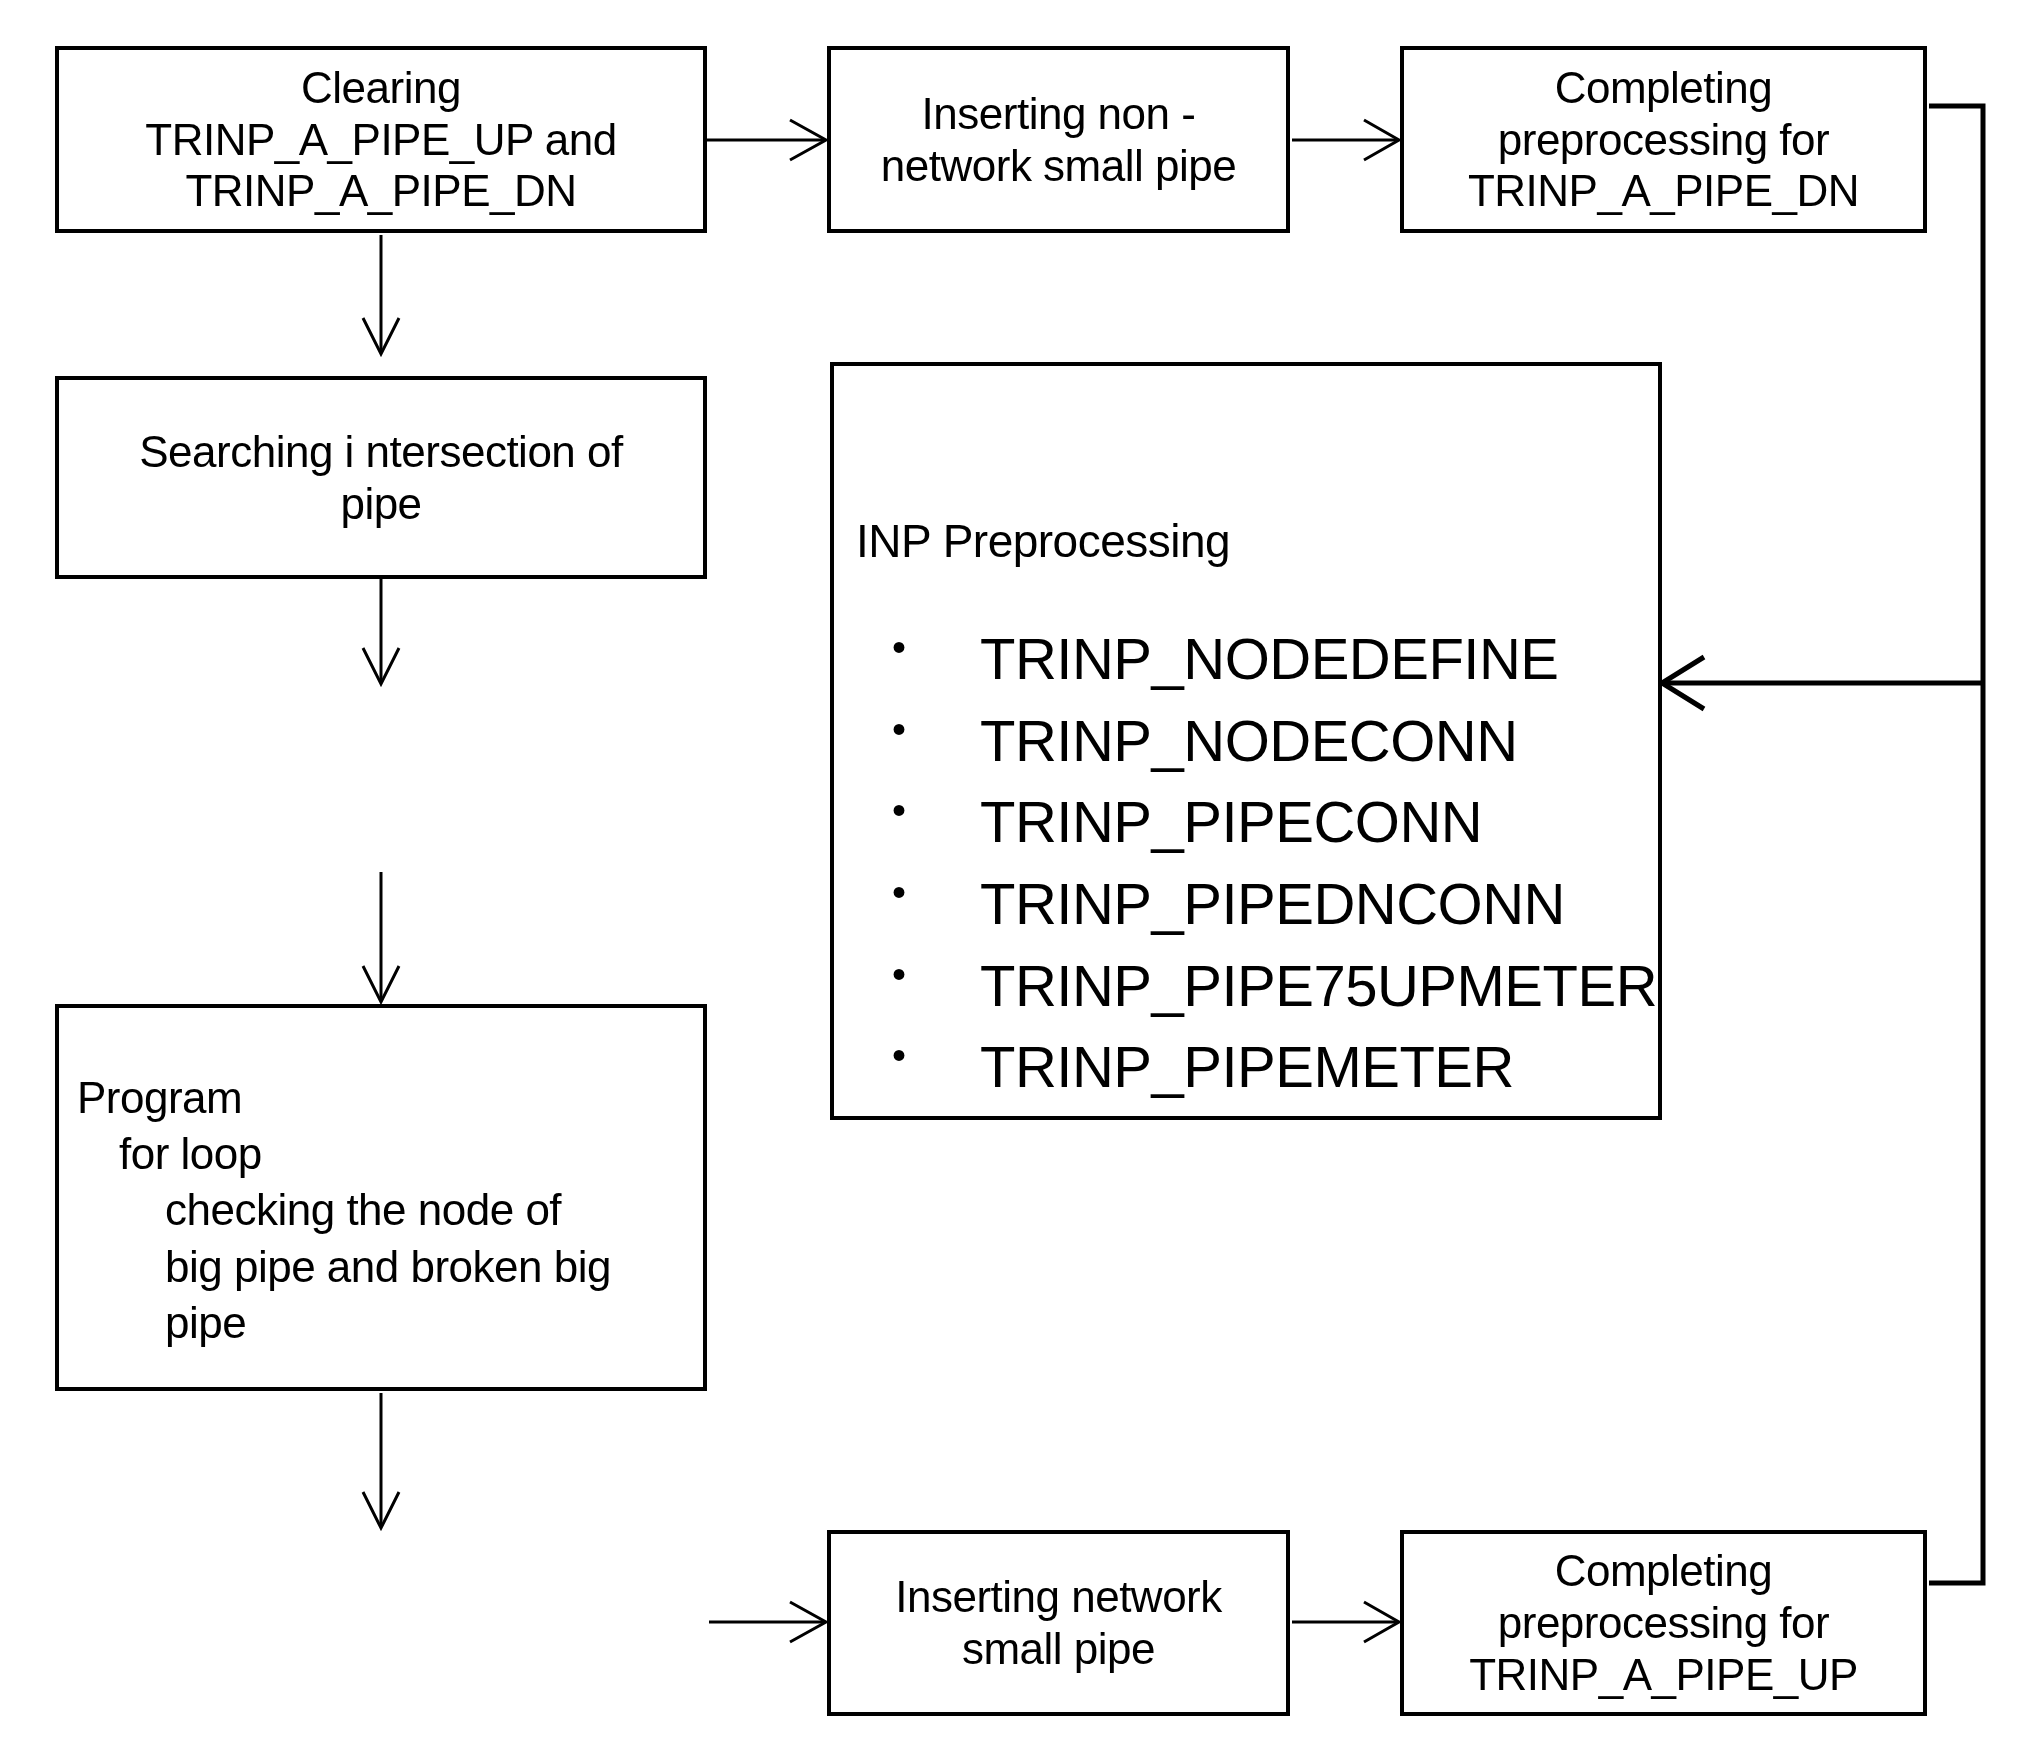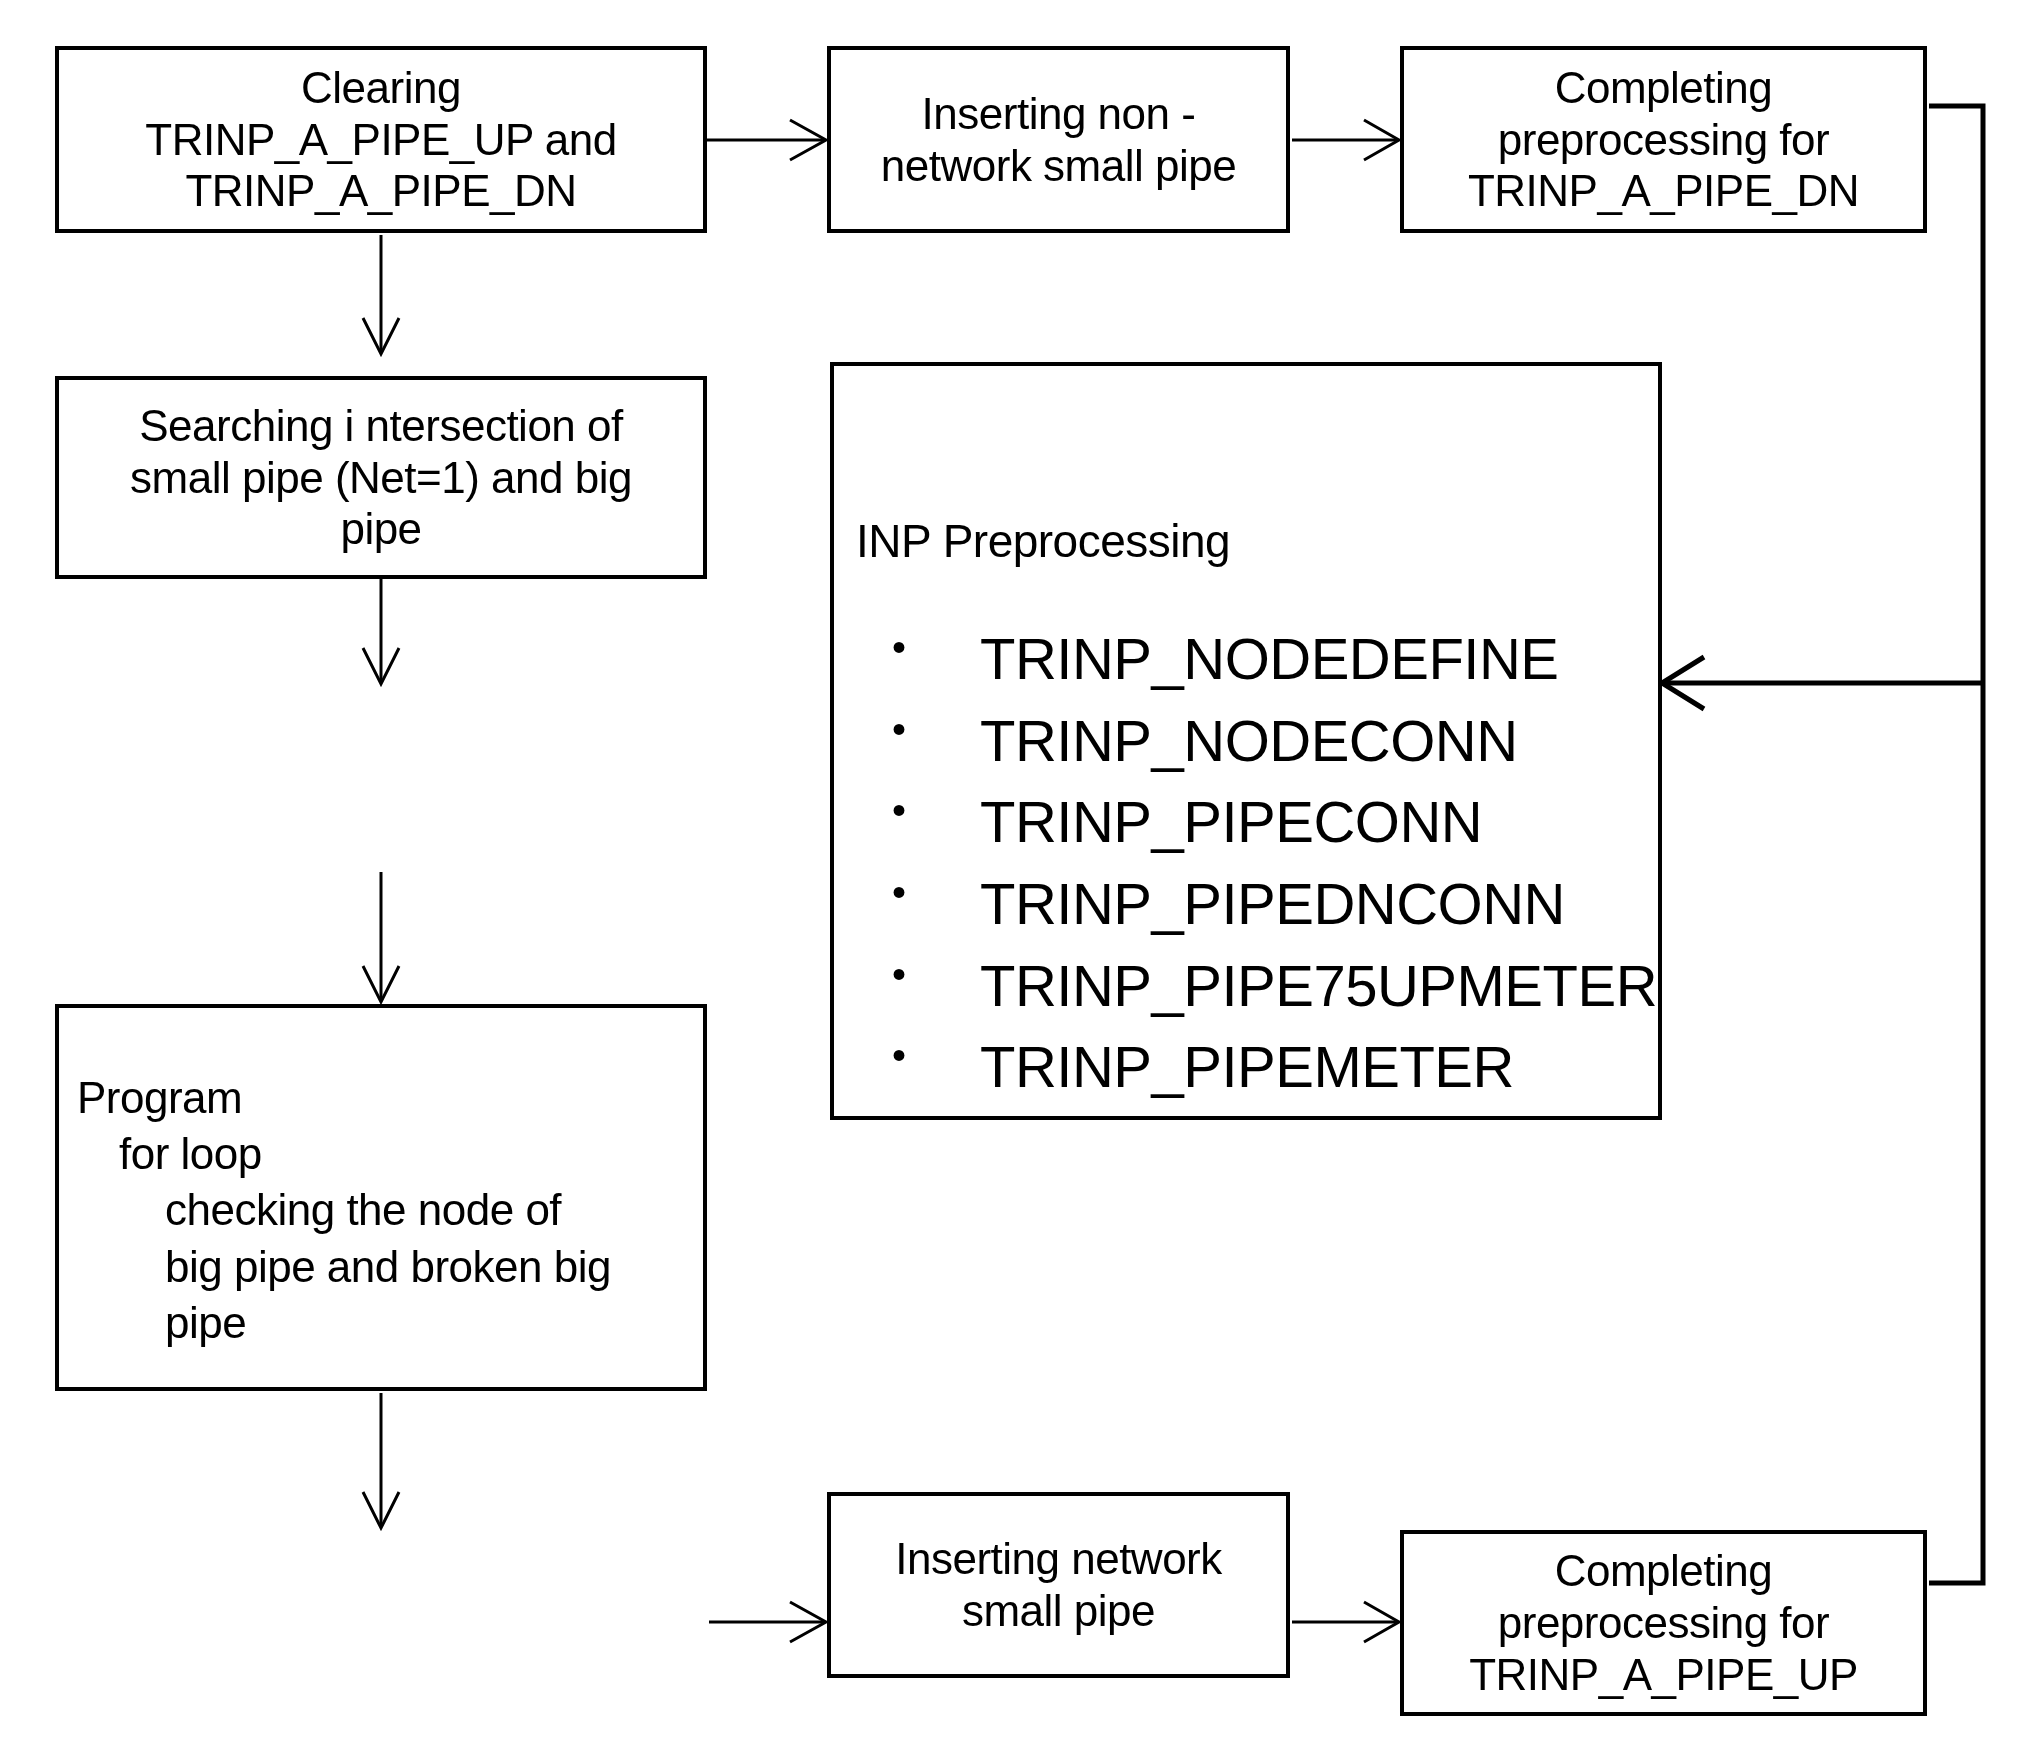--- a/index.html
+++ b/index.html
@@ -40,21 +40,21 @@
     white-space: nowrap;
   }
   
   #node-clearing        { left: 55px;   top: 46px;   width: 652px; height: 187px; }
   #node-insert-nonnet   { left: 827px;  top: 46px;   width: 463px; height: 187px; }
   #node-complete-dn     { left: 1400px; top: 46px;   width: 527px; height: 187px; }
   #node-searching       { left: 55px;   top: 376px;  width: 652px; height: 203px; }
   #node-marking         { left: 55px;   top: 686px;  width: 652px; height: 184px; }
   #node-program         { left: 55px;   top: 1004px; width: 652px; height: 387px; }
   #node-insert-broken   { left: 55px;   top: 1530px; width: 652px; height: 186px; }
-  #node-insert-net      { left: 827px;  top: 1492px; width: 463px; height: 186px; }
+  #node-insert-net      { left: 827px;  top: 1530px; width: 463px; height: 186px; }
   #node-complete-up     { left: 1400px; top: 1530px; width: 527px; height: 186px; }
 
   
   #node-inp {
     left: 830px;
     top: 362px;
     width: 832px;
     height: 758px;
     align-items: flex-end;
     justify-content: flex-start;
@@ -195,21 +195,20 @@
     <div class="lines">
       <span class="ln">Completing</span>
       <span class="ln">preprocessing for</span>
       <span class="ln">TRINP_A_PIPE_DN</span>
     </div>
   </div>
 
   <div class="node" id="node-searching">
     <div class="lines">
       <span class="ln">Searching i ntersection  of</span>
-      <span class="ln">small pipe (Net=1) and big</span>
       <span class="ln">pipe</span>
     </div>
   </div>
 
 
   <div class="node" id="node-program">
     <div class="prog-body">
       <div class="ind0">Program</div>
       <div class="ind1">for loop</div>
       <div class="ind2">checking the node of</div>

